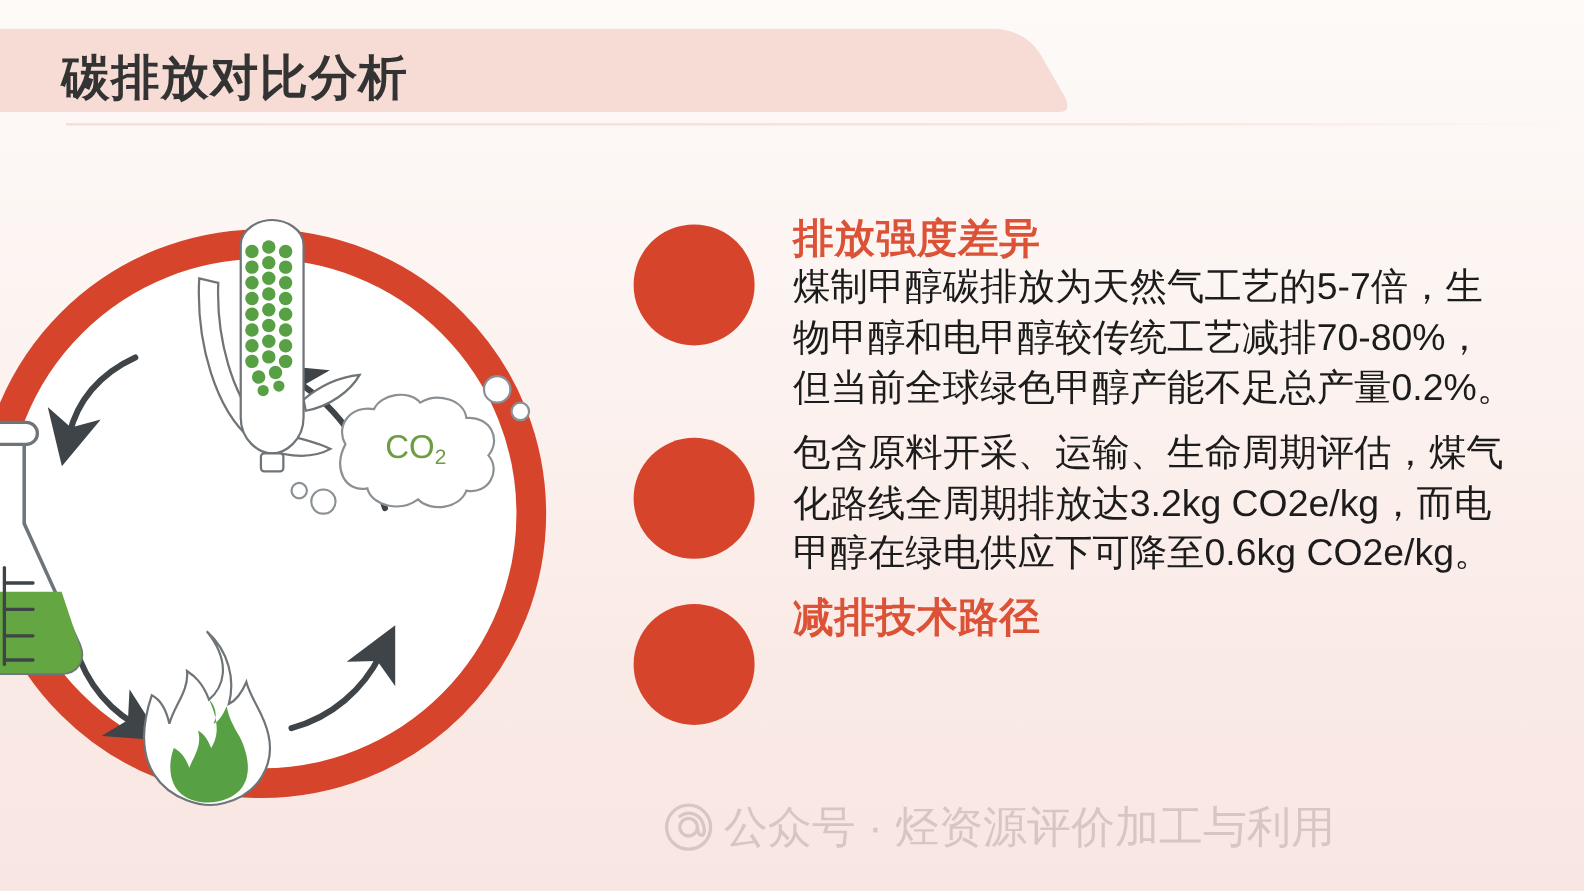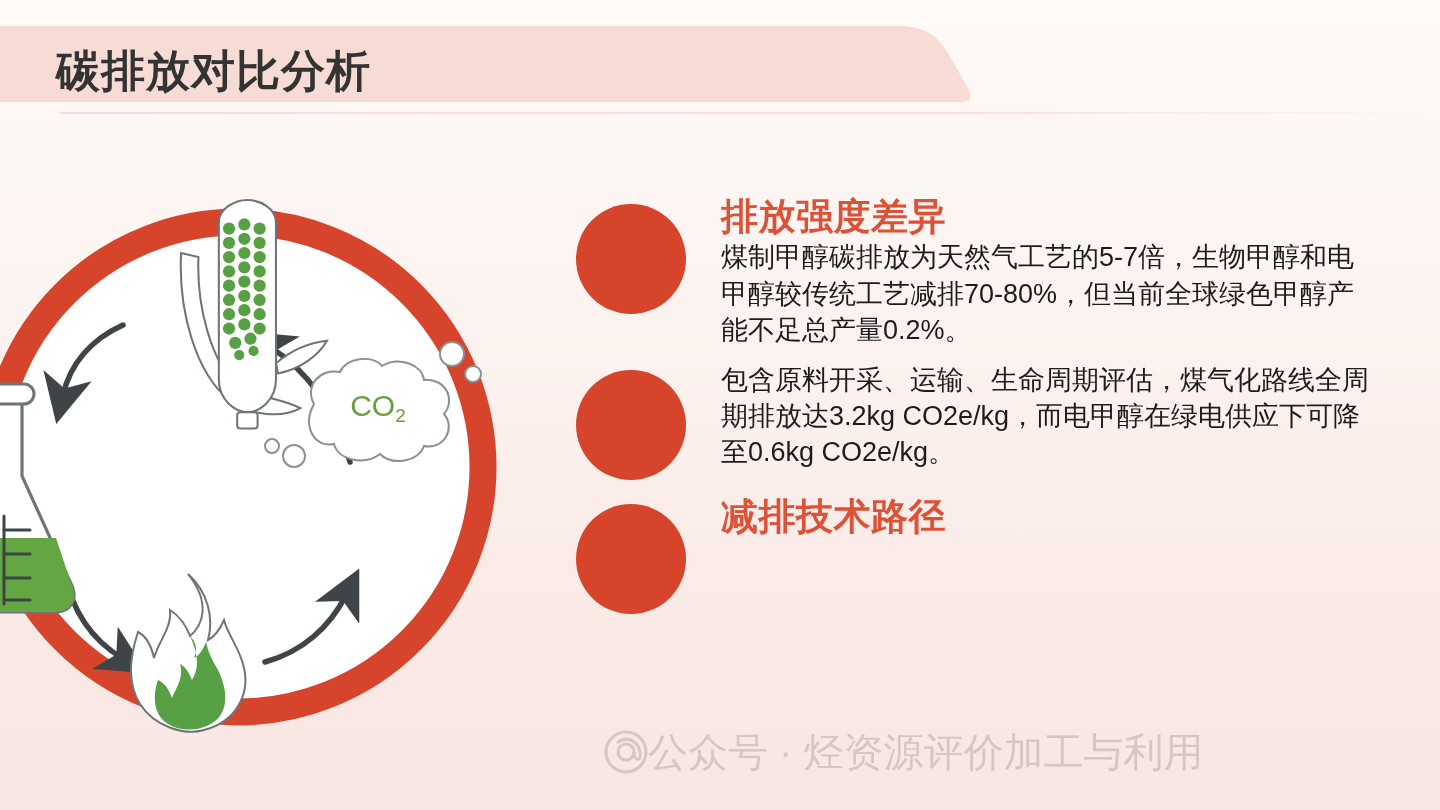--- a/index.html
+++ b/index.html
@@ -98,40 +98,41 @@
   .bullet-heading {
     font-size: 37px;
     font-weight: bold;
     color: #DC5236;
     line-height: 1.12;
     letter-spacing: 0.5px;
     margin: 0 0 2px 0;
     white-space: nowrap;
   }
   .bullet-body {
-    font-size: 27px;
+    font-size: 34px;
     color: #1C1C1C;
     line-height: 1.34;
     letter-spacing: 0px;
     margin: 0;
     max-width: 660px;
   }
 
   
   #block-1 { margin-bottom: 14px; }
   #block-2 { margin-bottom: 14px; }
   #block-3 { margin-bottom: 16px; }
 
   
   #watermark {
     position: absolute;
     left: 604px;
     top: 730px;
     display: flex;
     align-items: center;
+    gap: 10px;
     opacity: 0.30;
     pointer-events: none;
   }
   #watermark .wm-logo {
     width: 44px;
     height: 44px;
     flex: 0 0 auto;
   }
   #watermark .wm-text {
     font-size: 40px;

